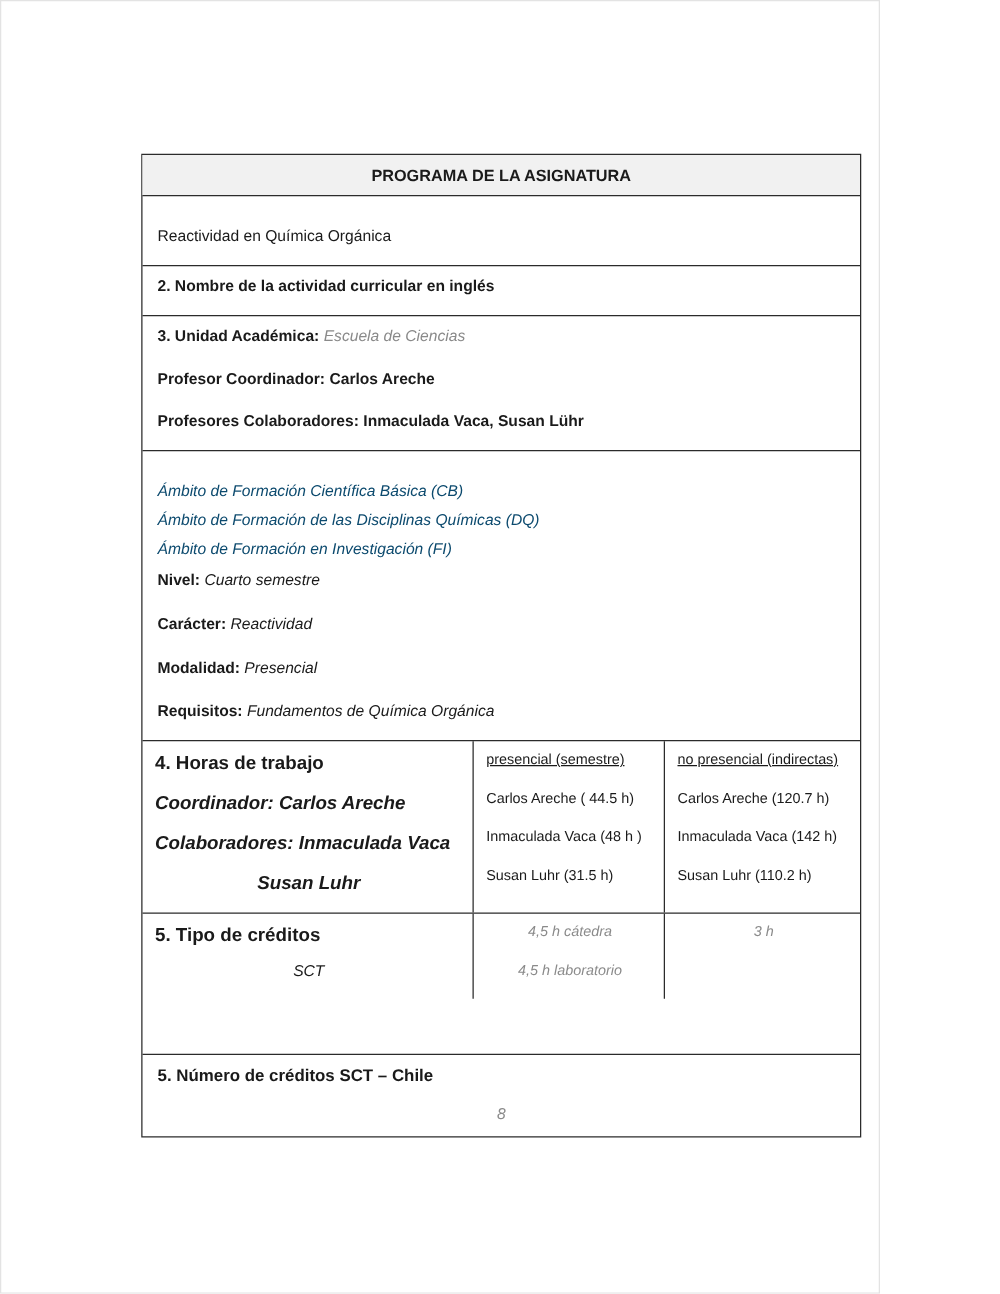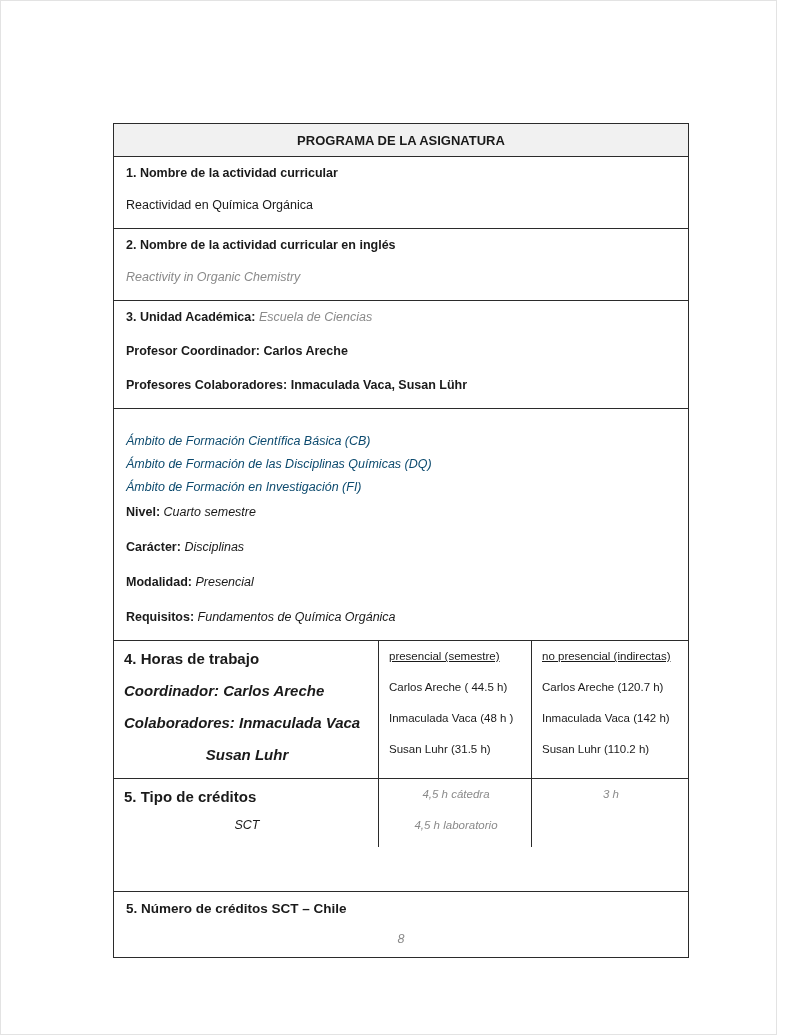--- a/index.html
+++ b/index.html
@@ -1,17 +1,17 @@
 <!DOCTYPE html>
 <html><head>
 <meta charset="utf-8">
 <style>
   html,body { margin:0; padding:0; background:#ffffff; }
   .page {
-    width:777px; height:1035px; position:relative; background:#ffffff;
+    width:704px; height:1035px; position:relative; background:#ffffff;
     box-sizing:border-box; border:1px solid #e3e3e3;
     font-family:"Liberation Sans", sans-serif; color:#1a1a1a;
   }
   .doc-table {
     position:absolute; left:112px; top:122px; width:576px;
     border:1px solid #2b2b2b; box-sizing:border-box; background:#fff;
   }
   .trow { border-top:1px solid #2b2b2b; box-sizing:border-box; }
   .trow:first-child { border-top:none; }
   .header-row {
@@ -46,27 +46,25 @@
 <body>
 
 <div class="page">
   <div class="doc-table">
 
     <div class="trow header-row">
       <span>PROGRAMA DE LA ASIGNATURA</span>
     </div>
 
     <div class="trow sec">
-      <p class="b">1. Nombre de la actividad curricular</p>
       <p class="mt16">Reactividad en Química Orgánica</p>
     </div>
 
     <div class="trow sec">
       <p class="b">2. Nombre de la actividad curricular en inglés</p>
-      <p class="mt16 i gray">Reactivity in Organic Chemistry</p>
     </div>
 
     <div class="trow sec">
       <p>
         <span class="b">3. Unidad Académica:</span>
         <span class="i gray">Escuela de Ciencias</span>
       </p>
       <p class="mt18 b">
         <span>Profesor Coordinador:</span>
         <span>Carlos Areche</span>
@@ -80,21 +78,21 @@
     <div class="trow sec">
       <p class="mt16 i dark">Ámbito de Formación Científica Básica (CB)</p>
       <p class="mt7 i dark">Ámbito de Formación de las Disciplinas Químicas (DQ)</p>
       <p class="mt7 i dark">Ámbito de Formación en Investigación (FI)</p>
       <p class="mt9">
         <span class="b">Nivel:</span>
         <span class="i">Cuarto semestre</span>
       </p>
       <p class="mt19">
         <span class="b">Carácter:</span>
-        <span class="i">Disciplinas</span>
+        <span class="i">Reactividad</span>
       </p>
       <p class="mt19">
         <span class="b">Modalidad:</span>
         <span class="i">Presencial</span>
       </p>
       <p class="mt19">
         <span class="b">Requisitos:</span>
         <span class="i">Fundamentos de Química Orgánica</span>
       </p>
     </div>

